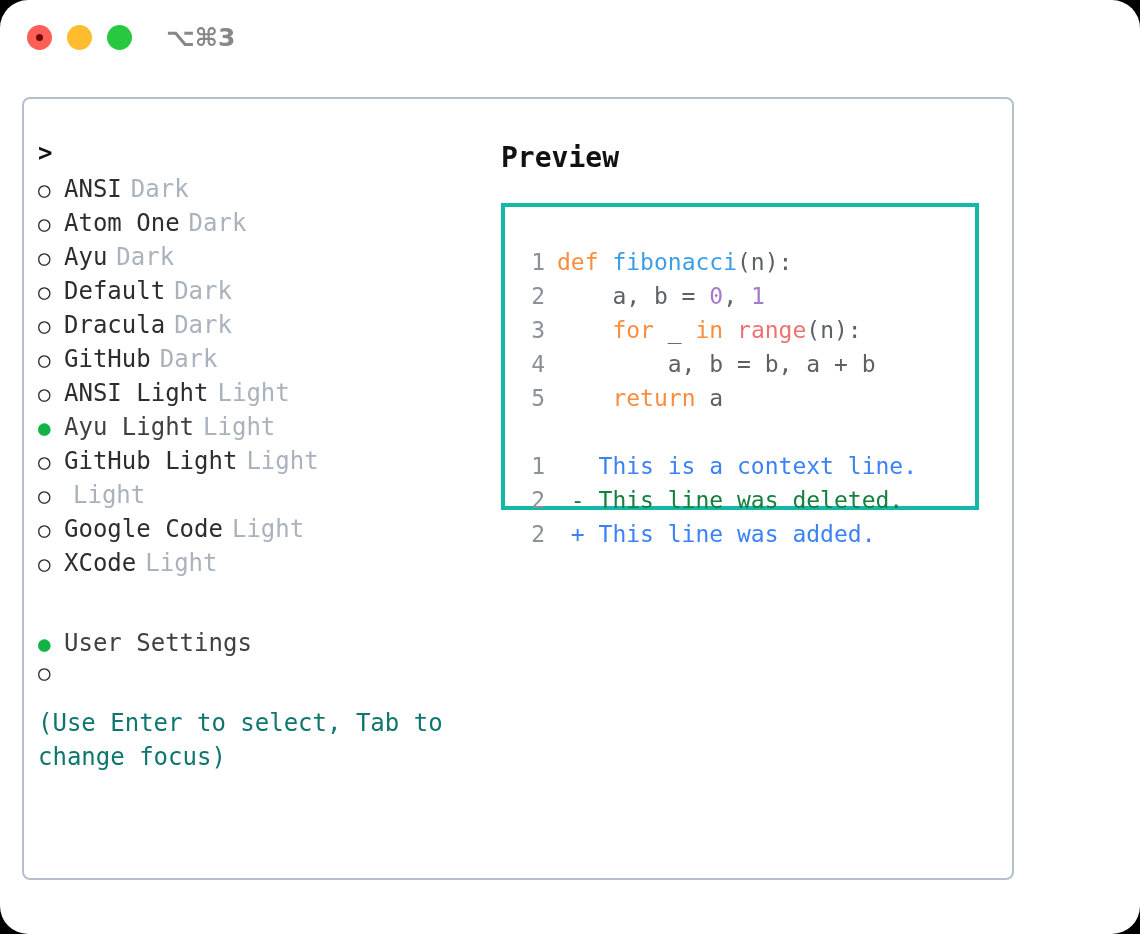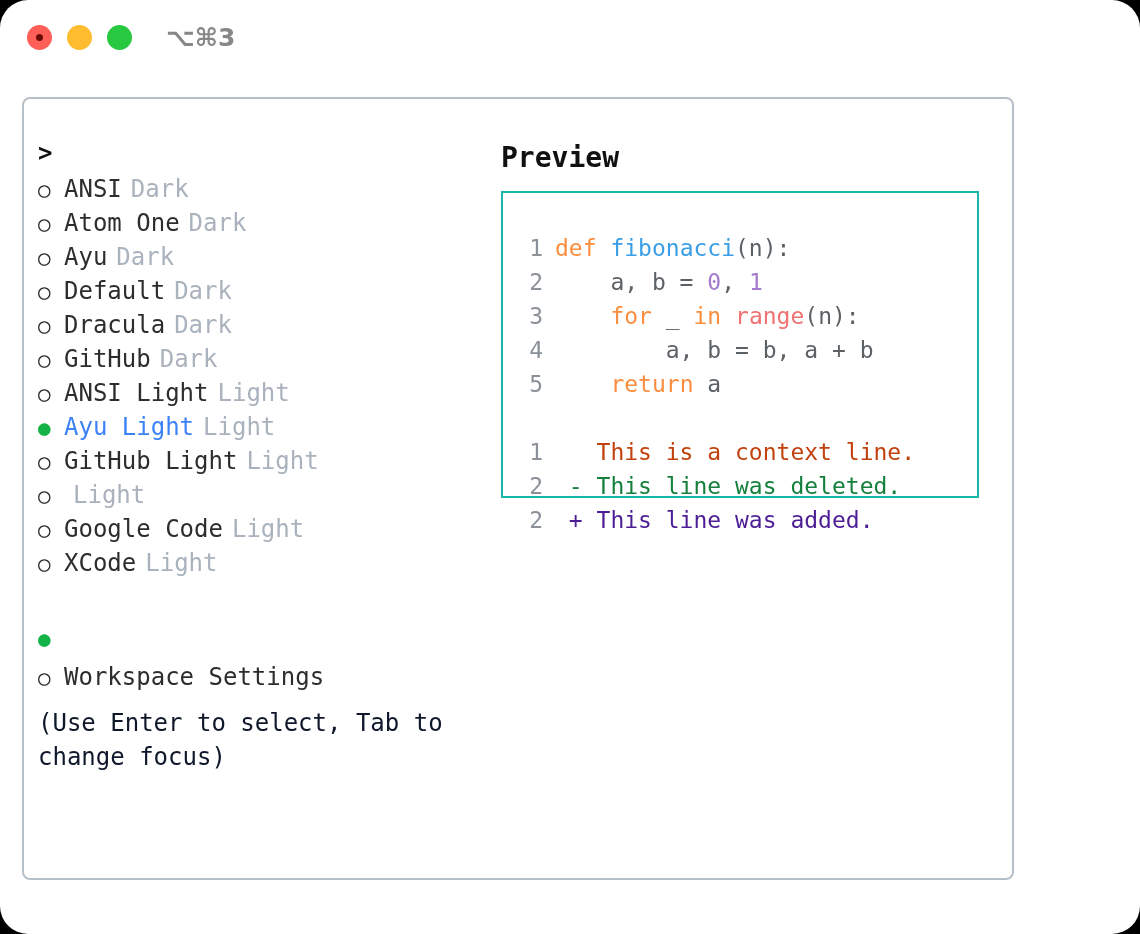--- a/index.html
+++ b/index.html
@@ -99,57 +99,57 @@
   .marker.caret {
     font-size: 24px;
     font-weight: bold;
     color: #111111;
   }
   .marker.empty { color: transparent; }
   .marker.off { color: #2d2d2d; }
   .marker.on  { color: #14b347; }
 
   .label      { color: #2d2d2d; }
-  .label.sel  { color: #3b82f6; }
+  .label.sel  { color: #404040; }
   .label.head { color: #111111; font-weight: bold; }
   .variant    { color: #a9b2bd; margin-left: 9px; }
 
   #section-gap { height: 46px; }
 
   #hint {
     position: absolute;
     left: 14px;
     top: 607px;
     width: 410px;
     font-size: 24px;
     line-height: 34px;
-    color: #0f172a;
+    color: #0f766e;
     font-family: "DejaVu Sans Mono", monospace;
   }
 
   
   #right-col {
     position: absolute;
     left: 477px;
     top: 42px;
     width: 490px;
   }
   #preview-title {
     font-size: 28px;
     font-weight: bold;
     color: #111111;
     height: 34px;
     font-family: "DejaVu Sans Mono", monospace;
   }
   #preview-box {
-    margin-top: 16px;
+    margin-top: 28px;
     width: 478px;
     height: 307px;
     box-sizing: border-box;
-    border: 2px solid #14b8a6;
+    border: 4px solid #14b8a6;
     background: #ffffff;
     position: relative;
   }
   #code {
     position: absolute;
     left: 14px;
     top: 38px;
     font-size: 23px;
     line-height: 34px;
     font-family: "DejaVu Sans Mono", monospace;
@@ -163,23 +163,23 @@
     color: #8a9199;
     margin-right: 12px;
   }
   .blank-line { height: 34px; }
 
   .t-kw    { color: #fa8d3e; }
   .t-fn    { color: #399ee6; }
   .t-num   { color: #a37acc; }
   .t-call  { color: #f07171; }
   .t-plain { color: #5c6166; }
-  .t-ctx   { color: #c2410c; }
+  .t-ctx   { color: #3b82f6; }
   .t-del   { color: #15803d; }
-  .t-add   { color: #4c1d95; }
+  .t-add   { color: #3b82f6; }
 </style>
 </head>
 <body>
 
 <div id="window">
 
   <div id="titlebar">
     <div class="traffic" id="tl-red"></div>
     <div id="tl-red-dot"></div>
     <div class="traffic" id="tl-amber"></div>
@@ -207,22 +207,22 @@
           <div class="row"><span class="marker off">○</span><span class="label">GitHub Light</span><span class="variant">Light</span></div>
           <div class="row"><span class="marker off">○</span><span class="variant">Light</span></div>
           <div class="row"><span class="marker off">○</span><span class="label">Google Code</span><span class="variant">Light</span></div>
           <div class="row"><span class="marker off">○</span><span class="label">XCode</span><span class="variant">Light</span></div>
         </div>
 
       <div id="section-gap"></div>
 
 
       <div id="apply-rows">
-          <div class="row"><span class="marker on">●</span></div>
-          <div class="row"><span class="marker off">○</span><span class="label">Workspace Settings</span></div>
+          <div class="row"><span class="marker on">●</span><span class="label sel">User Settings</span></div>
+          <div class="row"><span class="marker off">○</span></div>
         </div>
     </div>
 
     <div id="hint">(Use Enter to select, Tab to change focus)</div>
 
     <div id="right-col">
       <div id="preview-title">Preview</div>
       <div id="preview-box">
         <div id="code"><div class="cline"><span class="ln">1</span><span class="t-kw">def </span><span class="t-fn">fibonacci</span><span class="t-plain">(n):</span></div><div class="cline"><span class="ln">2</span><span class="t-plain">    a, b = </span><span class="t-num">0</span><span class="t-plain">, </span><span class="t-num">1</span></div><div class="cline"><span class="ln">3</span><span class="t-plain">    </span><span class="t-kw">for</span><span class="t-plain"> _ </span><span class="t-kw">in</span><span class="t-plain"> </span><span class="t-call">range</span><span class="t-plain">(n):</span></div><div class="cline"><span class="ln">4</span><span class="t-plain">        a, b = b, a + b</span></div><div class="cline"><span class="ln">5</span><span class="t-plain">    </span><span class="t-kw">return</span><span class="t-plain"> a</span></div><div class="blank-line"></div><div class="cline"><span class="ln">1</span><span class="t-ctx">   This is a context line.</span></div><div class="cline"><span class="ln">2</span><span class="t-del"> - This line was deleted.</span></div><div class="cline"><span class="ln">2</span><span class="t-add"> + This line was added.</span></div></div>
       </div>

